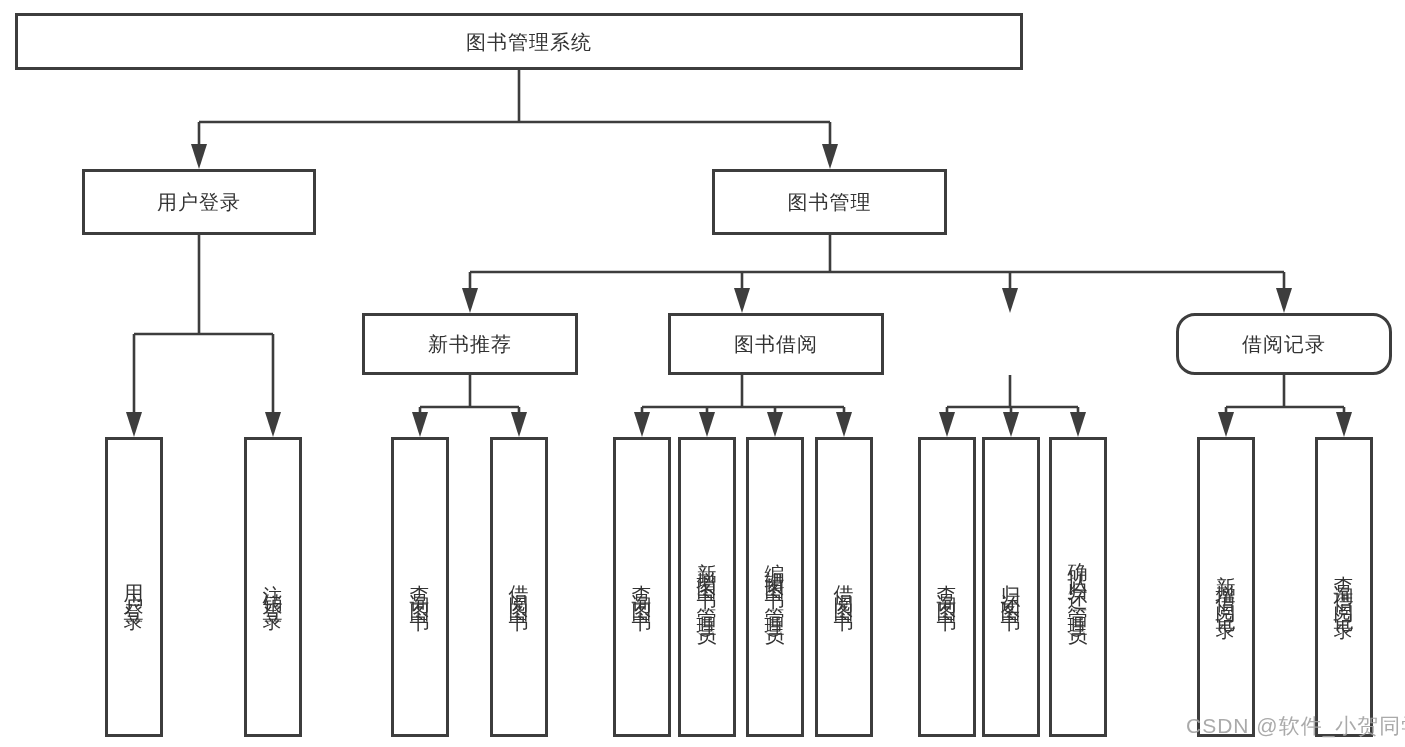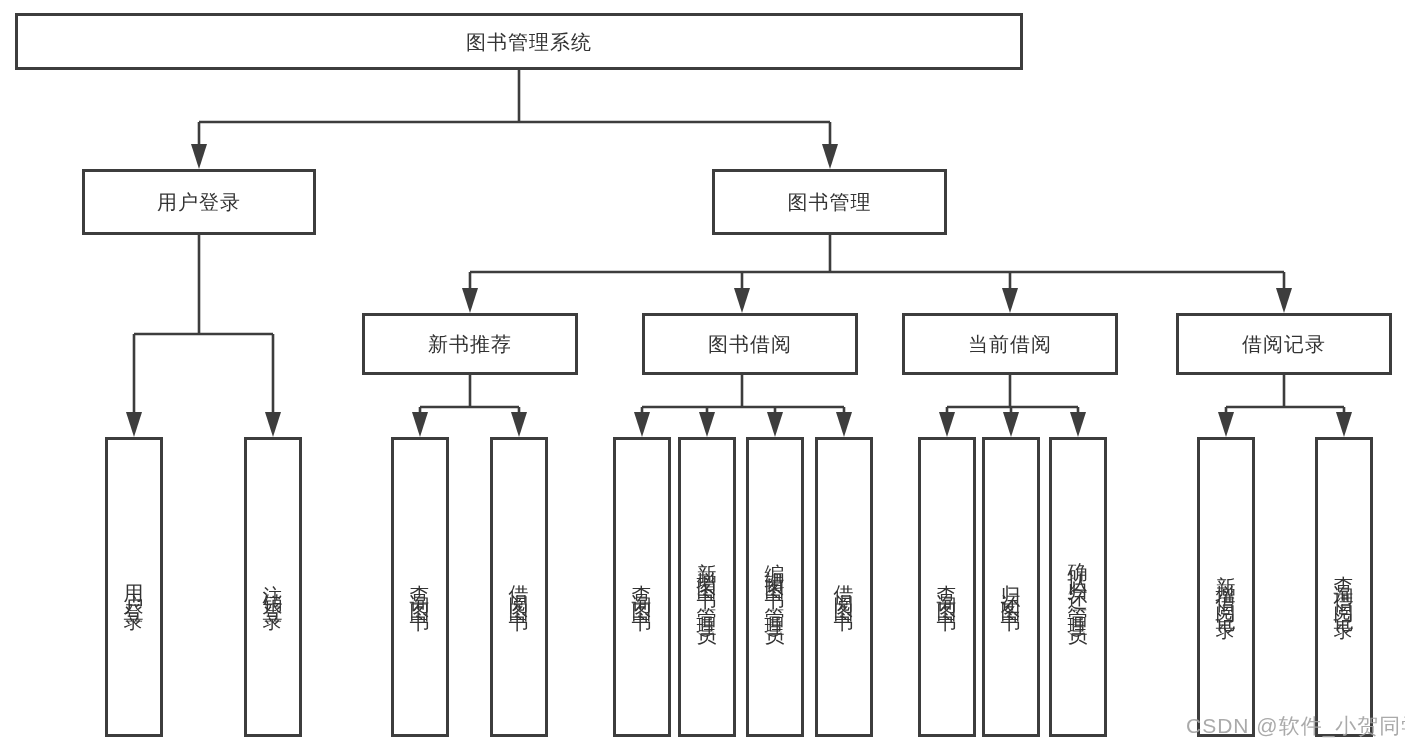--- a/index.html
+++ b/index.html
@@ -36,23 +36,23 @@
   }
 
   .root-node  { left: 15px;  top: 13px;  width: 1008px; height: 57px; padding-left: 20px; }
 
   .lvl2       { top: 169px;  height: 66px; }
   .n-user     { left: 82px;  width: 234px; }
   .n-mgmt     { left: 712px; width: 235px; }
 
   .lvl3       { top: 313px;  height: 62px; width: 216px; }
   .n-newbook  { left: 362px; }
-  .n-borrow   { left: 642px; }
+  .n-borrow   { left: 668px; }
   .n-current  { left: 902px; }
-  .n-records  { left: 1176px; }
+  .n-records  { left: 1176px; border-radius: 19px; }
 
   .leaf {
     top: 437px;
     height: 300px;
     width: 58px;
     writing-mode: vertical-rl;
     text-orientation: mixed;
     letter-spacing: 9px;
     font-size: 20px;
   }
@@ -141,21 +141,20 @@
       <polygon points="1336,412 1352,412 1344,437" fill="#3d3d3d"></polygon>
     </svg>
 
   <div class="node root-node">图书管理系统</div>
 
   <div class="node lvl2 n-user">用户登录</div>
   <div class="node lvl3 n-newbook">新书推荐</div>
 
   <div class="node lvl2 n-mgmt">图书管理</div>
   <div class="node lvl3 n-borrow">图书借阅</div>
-  <div class="node lvl3 n-current">当前借阅</div>
   <div class="node lvl3 n-records">借阅记录</div>
 
   <div class="node leaf lf1">用户登录</div>
   <div class="node leaf lf2">注销登录</div>
 
   <div class="node leaf lf3">查询图书</div>
   <div class="node leaf lf4">借阅图书</div>
 
   <div class="node leaf lf5">查询图书</div>
   <div class="node leaf lf6">新增图书（管理员）</div>

